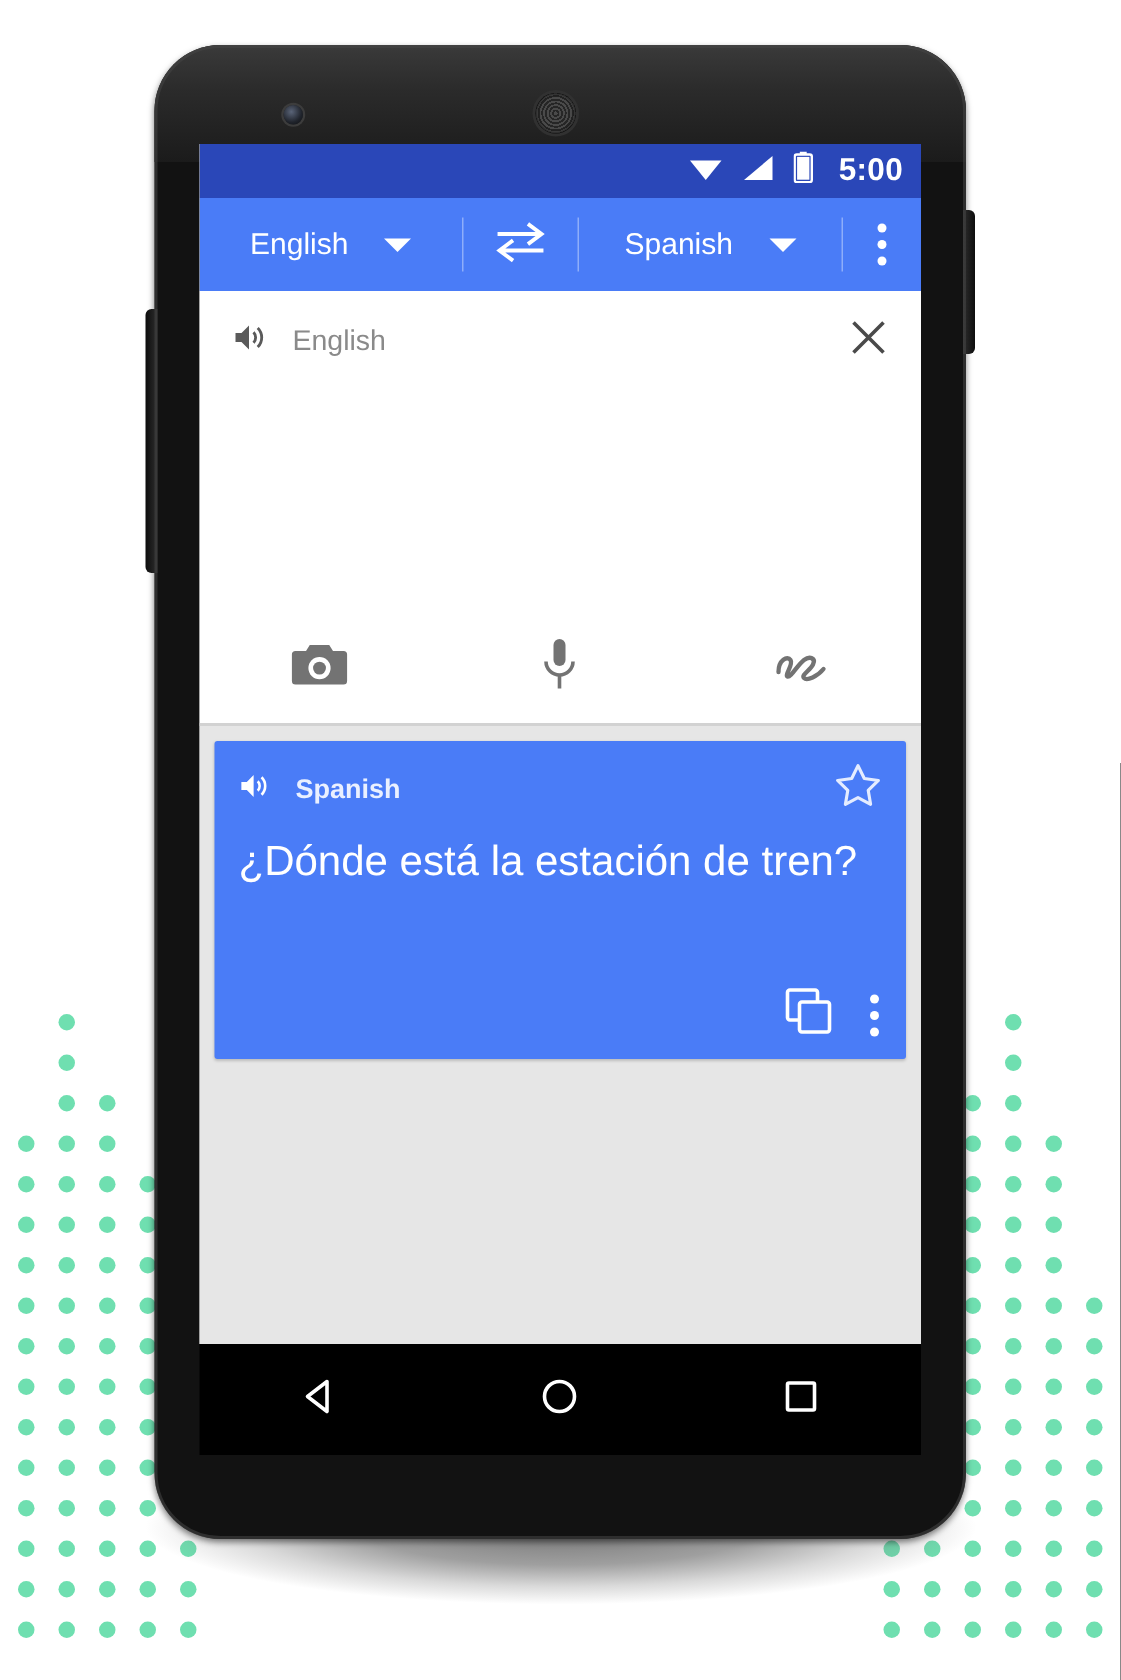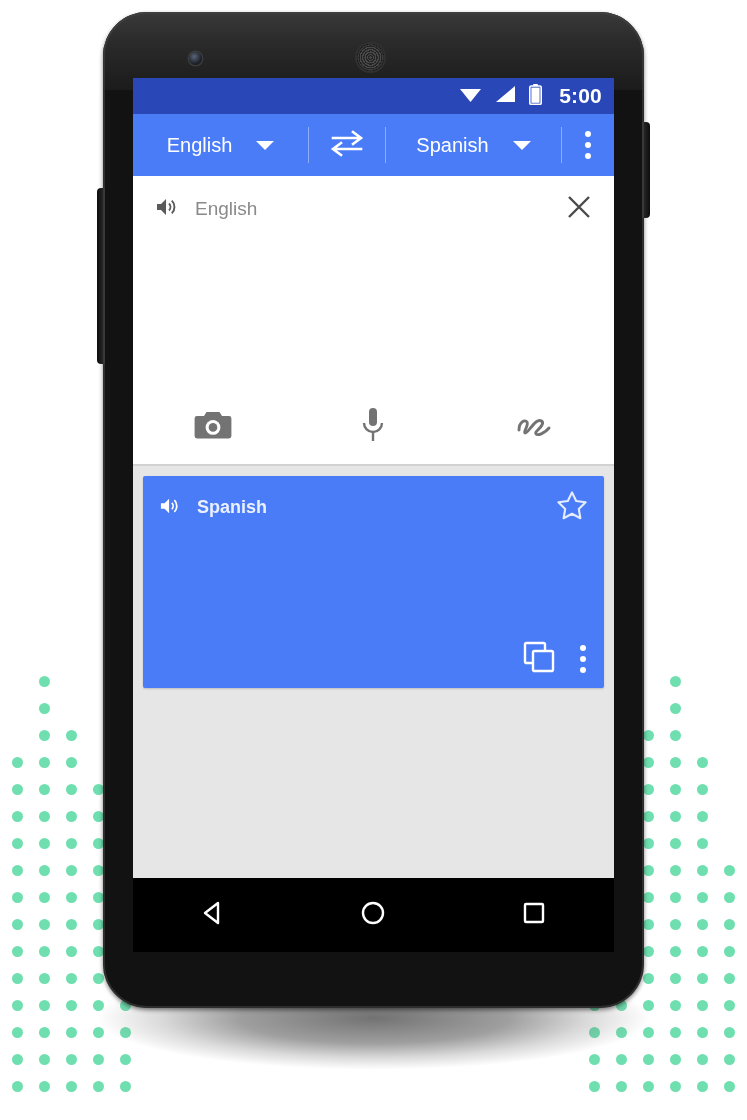--- a/index.html
+++ b/index.html
@@ -29,21 +29,21 @@
     background:radial-gradient(ellipse 50% 50% at 50% 50%,
        rgba(60,60,60,0.72) 0%,
        rgba(80,80,80,0.55) 42%,
        rgba(110,110,110,0.26) 66%,
        rgba(140,140,140,0.0) 86%);
     z-index:2;
   }
 
   
   .phone{
-    position:absolute;left:103px;top:12px;
+    position:absolute;left:103px;top:30px;
     width:541px;height:996px;
     background:#121212;
     border-radius:44px;
     z-index:5;
     box-shadow:0 2px 4px rgba(0,0,0,.5);
   }
   .phone-gloss{
     position:absolute;left:0;top:0;right:0;height:78px;
     border-radius:44px 44px 0 0;
     background:linear-gradient(180deg,#3a3a3a 0%,#2b2b2b 38%,#1b1b1b 100%);
@@ -293,20 +293,21 @@
               <path d="M16.8 4.6 A9 9 0 0 1 16.8 17.4" fill="none" stroke="#ffffff" stroke-width="1.9"></path>
             </svg>
           </span>
           <span class="res-lang">Spanish</span>
           <span class="star-btn">
             <svg width="32" height="31" viewBox="0 0 32 31">
               <path d="M16 2.4 L20.2 11 L29.6 12.3 L22.8 18.9 L24.4 28.2 L16 23.8 L7.6 28.2 L9.2 18.9 L2.4 12.3 L11.8 11 Z" fill="none" stroke="#e4ecff" stroke-width="2.1" stroke-linejoin="round"></path>
             </svg>
           </span>
         </div>
+        <div class="res-text">¿Dónde está la estación de tren?</div>
         <div class="res-actions">
           <span>
             <svg width="34" height="34" viewBox="0 0 34 34">
               <rect x="3" y="3" width="20" height="20" rx="1.6" fill="none" stroke="#fff" stroke-width="2.4"></rect>
               <rect x="11" y="11" width="20" height="20" rx="1.6" fill="#4a7cf7" stroke="#fff" stroke-width="2.4"></rect>
             </svg>
           </span>
           <span class="kebab-w">
             <i></i>
             <i></i>

